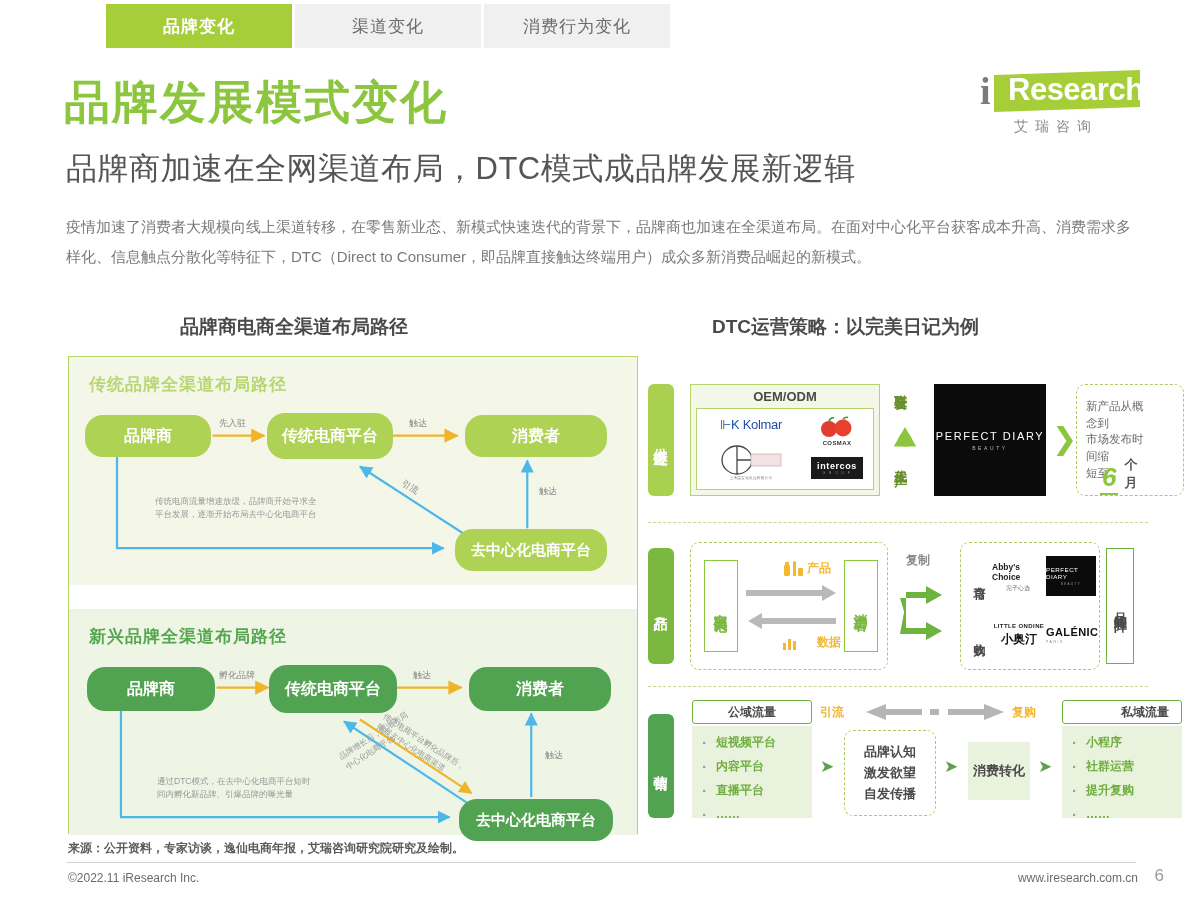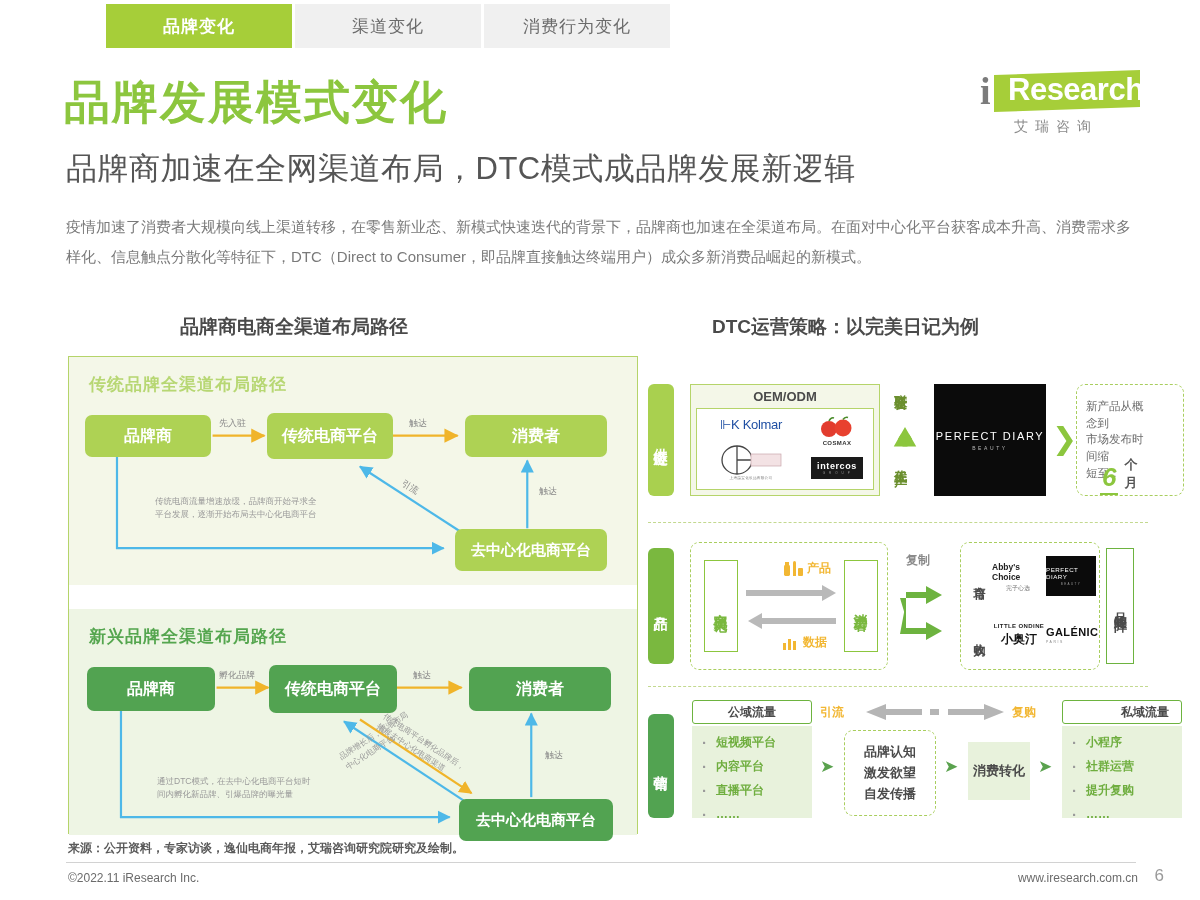--- a/index.html
+++ b/index.html
@@ -68,21 +68,21 @@
   .band-b { top: 252px; height: 226px; background: #eef5e4; }
 
   .band-label {
     position: absolute; font-size: 17px; font-weight: bold; letter-spacing: 1px;
   }
   .band-label.a { left: 20px; top: 16px; color: #b7d773; }
   .band-label.b { left: 20px; top: 16px; color: #55a64f; }
 
   .node {
     position: absolute; display: flex; align-items: center; justify-content: center;
-    color: #ffffff; font-weight: bold; border-radius: 7px; text-align: center;
+    color: #ffffff; font-weight: bold; border-radius: 18px; text-align: center;
     line-height: 1.2;
   }
   .node.light { background: #aed254; font-size: 16px; }
   .node.dark  { background: #52a351; font-size: 16px; }
 
   .alabel { position: absolute; font-size: 9px; color: #8a8a8a; white-space: nowrap; }
   .note {
     position: absolute; font-size: 8.5px; color: #9a9a9a; line-height: 1.5;
     white-space: pre-line;
   }
@@ -311,21 +311,21 @@
     <div style="position:absolute; left:134px; top:22px; display:flex; align-items:center; gap:3px;">
       <svg width="22" height="16" viewBox="0 0 22 16">
         <rect x="2" y="4" width="6" height="11" rx="1.4" fill="#f2b733"></rect>
           <rect x="3" y="1" width="4" height="3" fill="#f2b733"></rect>
         <rect x="11" y="2" width="3" height="13" fill="#f2b733"></rect>
           <circle cx="12.5" cy="1.5" r="1.5" fill="#f2b733"></circle>
         <rect x="16" y="7" width="5" height="8" rx="1" fill="#f2b733"></rect>
       </svg>
       <span style="font-size:12px; font-weight:bold; color:#f2b733;">产品</span>
     </div>
-    <div style="position:absolute; left:134px; top:96px; display:flex; align-items:center; gap:3px;">
+    <div style="position:absolute; left:134px; top:96px; display:flex; align-items:center; gap:17px;">
       <svg width="18" height="14" viewBox="0 0 18 14">
         <rect x="1" y="7" width="3" height="7" fill="#f2b733"></rect>
           <rect x="6" y="3" width="3" height="11" fill="#f2b733"></rect>
         <rect x="11" y="5" width="3" height="9" fill="#f2b733"></rect>
       </svg>
       <span style="font-size:12px; font-weight:bold; color:#f2b733;">数据</span>
     </div>
 
     <div style="position:absolute; left:196px; top:22px; width:34px; height:92px; border:1.5px solid #8cc63e; background:#fff; display:flex; align-items:center; justify-content:center;">
       <span style="writing-mode:vertical-rl; text-orientation:upright; font-size:14px; font-weight:bold; color:#7ab83f; letter-spacing:2px;">消费者</span>

